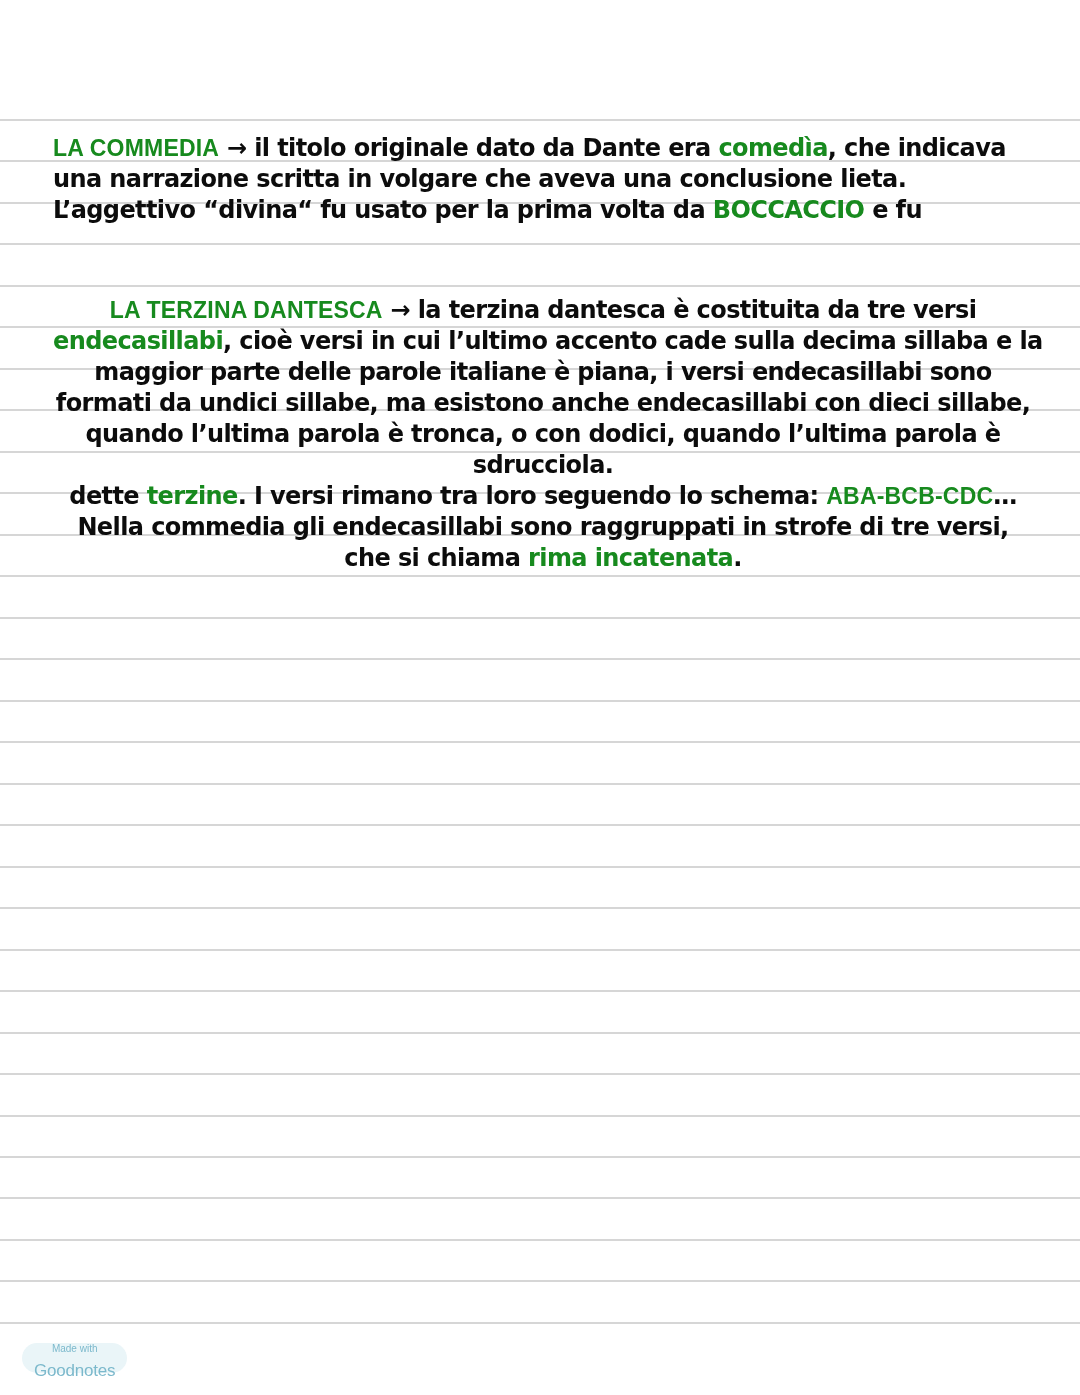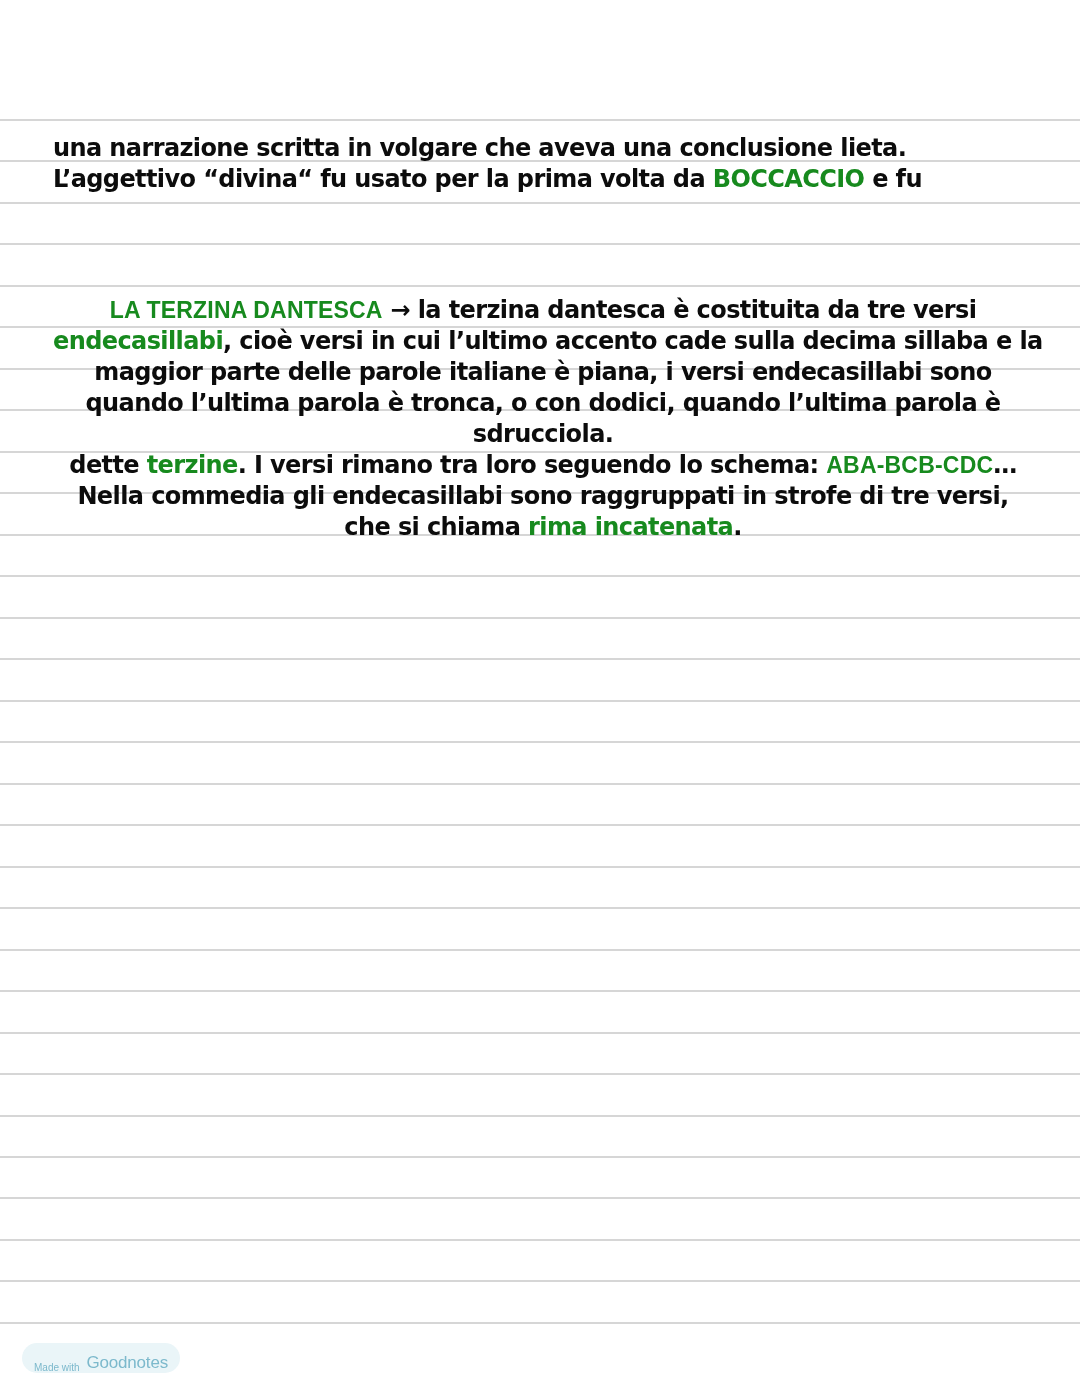--- a/index.html
+++ b/index.html
@@ -47,23 +47,24 @@
   #block2 { top: 295px; text-align: center; }
   .badge {
     position: absolute;
     left: 22px;
     top: 1343px;
     height: 30px;
     padding: 0 12px;
     border-radius: 15px;
     background: #eaf5f8;
     display: flex;
-    align-items: flex-end;
+    align-items: center;
     gap: 7px;
     color: #7cb9cc;
+    flex-direction: column;
   }
   .badge .small { font-family: "Liberation Sans", sans-serif; font-size: 10px; }
   .badge .brand { font-family: "Liberation Sans", sans-serif; font-size: 17px; letter-spacing: -0.2px; }
 </style>
 </head>
 <body>
 
 <div class="ruling" id="ruling">
     <div class="rule" style="top: 119px; background: rgb(214, 214, 214);"></div>
     <div class="rule" style="top: 160px; background: rgb(214, 214, 214);"></div>
@@ -91,27 +92,29 @@
     <div class="rule" style="top: 1073px; background: rgb(214, 214, 214);"></div>
     <div class="rule" style="top: 1115px; background: rgb(214, 214, 214);"></div>
     <div class="rule" style="top: 1156px; background: rgb(214, 214, 214);"></div>
     <div class="rule" style="top: 1197px; background: rgb(214, 214, 214);"></div>
     <div class="rule" style="top: 1239px; background: rgb(214, 214, 214);"></div>
     <div class="rule" style="top: 1280px; background: rgb(214, 214, 214);"></div>
     <div class="rule" style="top: 1322px; background: rgb(214, 214, 214);"></div>
   </div>
 
 <div class="note" id="block1">
+    <span class="line"><span class="hl head">LA COMMEDIA</span><span> → </span><span>il titolo originale dato da Dante era </span><span class="hl">comedìa</span><span>, che indicava</span></span>
     <span class="line"><span>una narrazione scritta in volgare che aveva una conclusione lieta.</span></span>
     <span class="line"><span>L’aggettivo “divina“ fu usato per la prima volta da </span><span class="hl">BOCCACCIO</span><span> e fu</span></span>
   </div>
 <div class="note" id="block2">
     <span class="line"><span class="hl head">LA TERZINA DANTESCA</span><span> → </span><span>la terzina dantesca è costituita da tre versi</span></span>
     <span class="line"><span class="hl">endecasillabi</span><span>, cioè versi in cui l’ultimo accento cade sulla decima sillaba e la</span></span>
     <span class="line"><span>maggior parte delle parole italiane è piana, i versi endecasillabi sono</span></span>
+    <span class="line"><span>formati da undici sillabe, ma esistono anche endecasillabi con dieci sillabe,</span></span>
     <span class="line"><span>quando l’ultima parola è tronca, o con dodici, quando l’ultima parola è</span></span>
     <span class="line"><span>sdrucciola.</span></span>
     <span class="line"><span>dette </span><span class="hl">terzine</span><span>. I versi rimano tra loro seguendo lo schema: </span><span class="hl head">ABA-BCB-CDC</span><span>…</span></span>
     <span class="line"><span>Nella commedia gli endecasillabi sono raggruppati in strofe di tre versi,</span></span>
     <span class="line"><span>che si chiama </span><span class="hl">rima incatenata</span><span>.</span></span>
   </div>
 
 <div class="badge">
   <span class="small">Made with</span>
   <span class="brand">Goodnotes</span>

